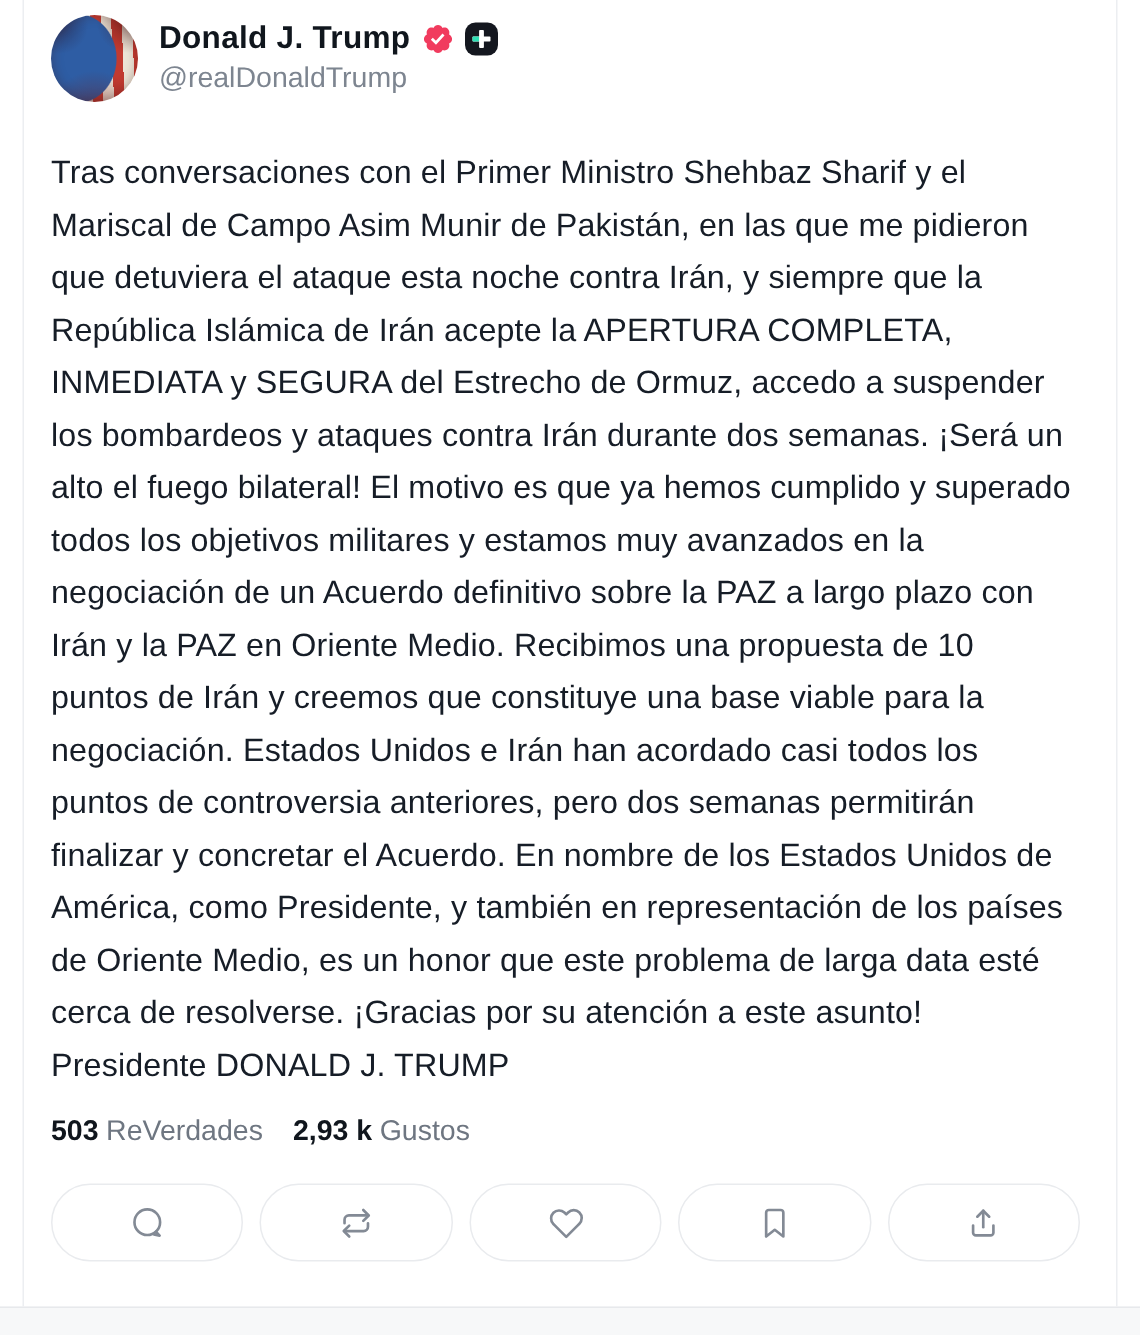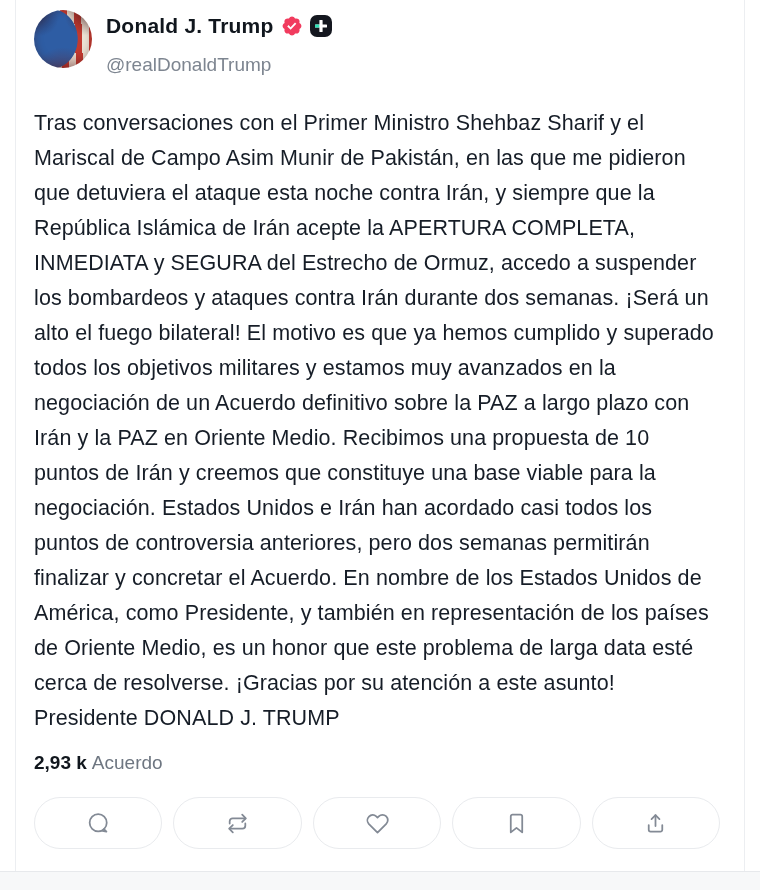--- a/index.html
+++ b/index.html
@@ -17,21 +17,21 @@
       radial-gradient(circle at 10% 12%, rgba(40,30,60,.5), rgba(40,30,60,0) 26%),
       radial-gradient(ellipse 46% 52% at 30% 50%, #2e5da4 97%, rgba(46,93,164,0) 100%),
       repeating-linear-gradient(88deg, #c23a30 0 7px, #ece4d6 7px 14px);
     box-shadow: inset 0 0 8px rgba(60,20,20,.35); }
   .name-block { padding-top:4px; }
   .name-row { display:flex; align-items:center; gap:7px; }
   .display-name { font-size:21px; font-weight:bold; color:#10161d; letter-spacing:.2px; }
   .badge-verified { width:22px; height:22px; display:block; }
   .badge-plus { width:22px; height:22px; border-radius:7px; background:#14171f;
     display:flex; align-items:center; justify-content:center; }
-  .handle { font-size:19px; color:#7d8590; margin-top:16px; }
+  .handle { font-size:19px; color:#7d8590; margin-top:4px; }
   
   .post-body { margin-top:30px; font-size:21.5px; line-height:35px; color:#161d27;
     max-width:700px; letter-spacing:.1px; }
   
   .stats-row { margin-top:16px; display:flex; align-items:baseline; font-size:19px; max-width:700px; }
   .stat { margin-right:20px; }
   .stat b { color:#10161d; font-weight:bold; }
   .stat span.lbl { color:#6e7681; margin-left:5px; }
   .timestamp { margin-left:auto; color:#6e7681; }
   
@@ -64,21 +64,22 @@
           </svg>
         </span>
       </div>
       <div class="handle">@realDonaldTrump</div>
     </div>
   </div>
 
   <div class="post-body">Tras conversaciones con el Primer Ministro Shehbaz Sharif y el Mariscal de Campo Asim Munir de Pakistán, en las que me pidieron que detuviera el ataque esta noche contra Irán, y siempre que la República Islámica de Irán acepte la APERTURA COMPLETA, INMEDIATA y SEGURA del Estrecho de Ormuz, accedo a suspender los bombardeos y ataques contra Irán durante dos semanas. ¡Será un alto el fuego bilateral! El motivo es que ya hemos cumplido y superado todos los objetivos militares y estamos muy avanzados en la negociación de un Acuerdo definitivo sobre la PAZ a largo plazo con Irán y la PAZ en Oriente Medio. Recibimos una propuesta de 10 puntos de Irán y creemos que constituye una base viable para la negociación. Estados Unidos e Irán han acordado casi todos los puntos de controversia anteriores, pero dos semanas permitirán finalizar y concretar el Acuerdo. En nombre de los Estados Unidos de América, como Presidente, y también en representación de los países de Oriente Medio, es un honor que este problema de larga data esté cerca de resolverse. ¡Gracias por su atención a este asunto! Presidente DONALD J. TRUMP</div>
 
   <div class="stats-row">
-    <span class="stat"><b>2,93 k</b><span class="lbl">Acuerdo</span></span>
+    <span class="stat"><b>503</b><span class="lbl">ReVerdades</span></span>
+    <span class="stat"><b>2,93 k</b><span class="lbl">Gustos</span></span>
   </div>
 
   <div class="actions-row">
 
     <div class="action-pill">
       <svg viewBox="0 0 24 24" fill="none" stroke-width="1.7" stroke-linecap="round" stroke-linejoin="round">
         <circle cx="11.7" cy="11.3" r="8.2"></circle>
         <path d="M17.2 17.4 L19.6 19.9 L15.9 19.1"></path>
       </svg>
     </div>

